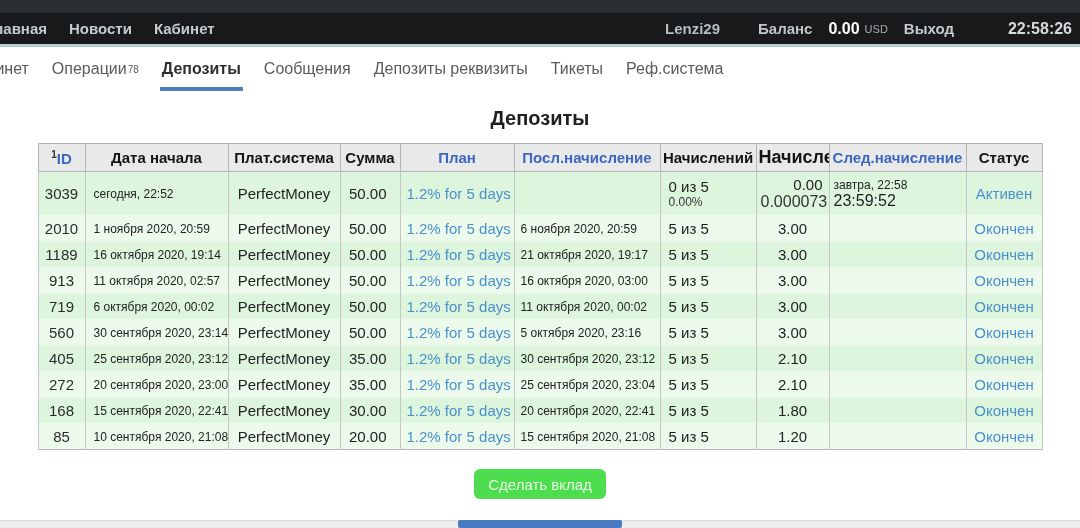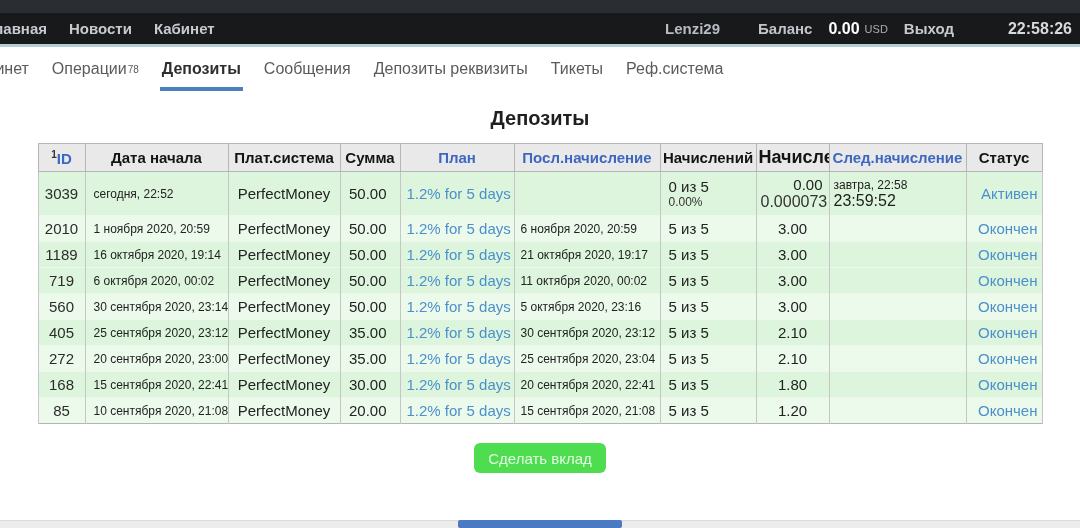--- a/index.html
+++ b/index.html
@@ -57,21 +57,21 @@
   td.c-plan   { font-size:15px; padding-left:6px; }
   td.c-plan .link { color:#4b90ca; cursor:pointer; }
   td.c-last   { font-size:12px; padding-left:6px; }
   td.c-accr   { font-size:15px; padding-left:8px; }
   td.c-accr .sub { font-size:12px; color:#333; }
   td.c-paid   { text-align:center; font-size:15px; }
   td.c-paid.has-sub { text-align:right; padding-right:6px; }
   td.c-paid .sub { font-size:16px; color:#333; }
   td.c-next   { font-size:12px; padding-left:4px; }
   td.c-next .next-big { font-size:16px; color:#1d1d1d; }
-  td.c-status { text-align:right; font-size:15px; color:#4b90ca; }
+  td.c-status { text-align:center; font-size:15px; color:#4b90ca; }
 
   
   .btn-wrap { text-align:center; margin-top:19px; }
   .deposit-btn { display:inline-block; min-width:132px; height:30px; padding:0 14px;
                  background:#4edd4e; border:none; border-radius:6px; color:#e2fbe2;
                  font-size:15px; font-family:"Liberation Sans",sans-serif; cursor:pointer; }
 
   
   .footer-track { position:absolute; left:0; right:0; bottom:0; height:8px;
                   background:#ececec; border-top:1px solid #dadada; }
@@ -201,20 +201,36 @@
         <td class="c-last">21 октября 2020, 19:17</td>
         <td class="c-accr">
           <div>5 из 5</div>
         </td>
         <td class="c-paid">
           <div>3.00</div>
         </td>
         <td class="c-next"></td>
         <td class="c-status"><span>Окончен</span></td>
       </tr>
+      <tr class="even">
+        <td class="c-id">913</td>
+        <td class="c-start">11 октября 2020, 02:57</td>
+        <td class="c-system">PerfectMoney</td>
+        <td class="c-amount">50.00</td>
+        <td class="c-plan"><span class="link">1.2% for 5 days</span></td>
+        <td class="c-last">16 октября 2020, 03:00</td>
+        <td class="c-accr">
+          <div>5 из 5</div>
+        </td>
+        <td class="c-paid">
+          <div>3.00</div>
+        </td>
+        <td class="c-next"></td>
+        <td class="c-status"><span>Окончен</span></td>
+      </tr>
       <tr class="odd">
         <td class="c-id">719</td>
         <td class="c-start">6 октября 2020, 00:02</td>
         <td class="c-system">PerfectMoney</td>
         <td class="c-amount">50.00</td>
         <td class="c-plan"><span class="link">1.2% for 5 days</span></td>
         <td class="c-last">11 октября 2020, 00:02</td>
         <td class="c-accr">
           <div>5 из 5</div>
         </td>

